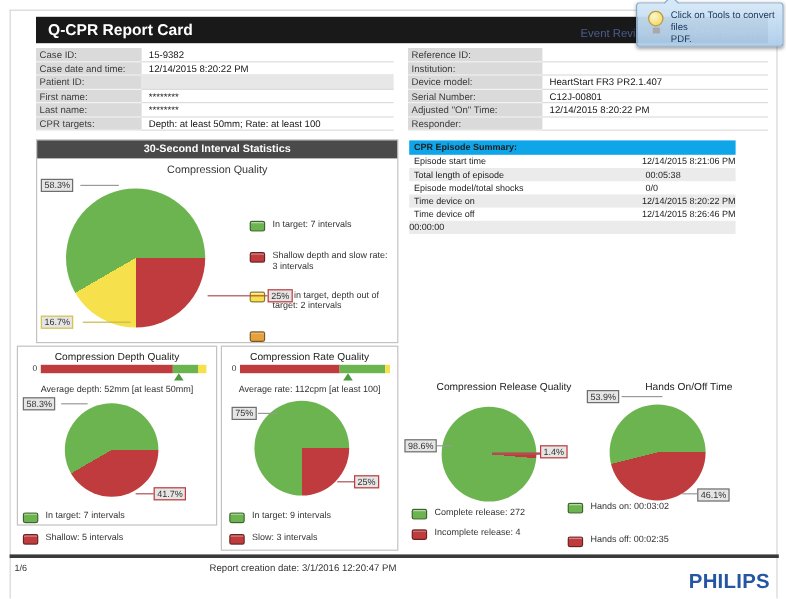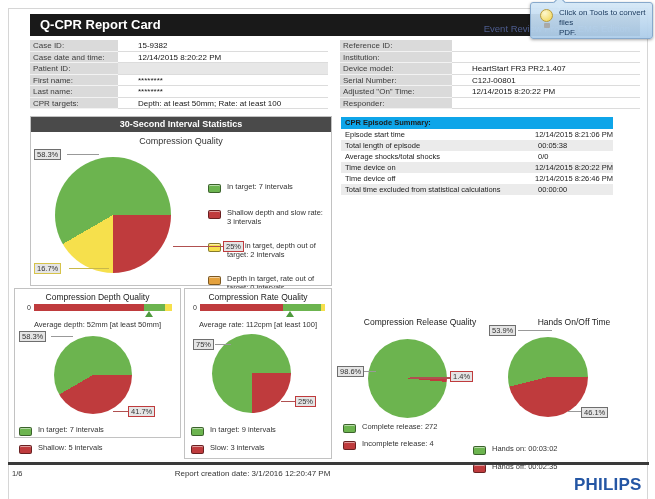--- a/index.html
+++ b/index.html
@@ -26,21 +26,21 @@
 
   
   .info-col{position:absolute;top:40px;}
   .info-col.left{left:30px;width:298px;}
   .info-col.right{left:340px;width:300px;}
   .info-row{display:flex;height:11.5px;font-size:8px;line-height:11px;}
   .info-label{background:#dadada;color:#3c3c3c;padding-left:3px;box-sizing:border-box;
         border-bottom:1px solid #f2f2f2;white-space:nowrap;overflow:hidden;}
   .left .info-label{width:88px;}
   .right .info-label{width:112px;}
-  .info-value{flex:1;padding-left:20px;color:#161616;border-bottom:1px solid #dcdcdc;white-space:nowrap;overflow:hidden;}
+  .info-value{flex:1;padding-left:6px;color:#161616;border-bottom:1px solid #dcdcdc;white-space:nowrap;overflow:hidden;}
   .info-value.gray{background:#e7e7e7;}
 
   
   .panel{position:absolute;border:1px solid #c2c2c2;background:#fff;box-sizing:border-box;}
   #interval-panel{left:30px;top:116px;width:302px;height:170px;}
   #depth-panel{left:14px;top:288px;width:167px;height:150px;}
   #rate-panel{left:184px;top:288px;width:148px;height:171px;}
   .panel-head{height:15px;background:#4a4a4a;color:#fff;font-size:9px;font-weight:bold;
         text-align:center;line-height:15px;}
   .chart-title{position:absolute;left:0;right:0;text-align:center;font-size:9px;color:#333;}
@@ -181,49 +181,47 @@
       <div class="lrow">
           <span class="sw" style="background: rgb(191, 59, 61);"></span>
           <span class="ltext">Shallow depth and slow rate: 3 intervals</span>
         </div>
       <div class="lrow">
           <span class="sw" style="background: rgb(246, 224, 76);"></span>
           <span class="ltext">Rate in target, depth out of target: 2 intervals</span>
         </div>
       <div class="lrow">
           <span class="sw" style="background: rgb(228, 161, 61);"></span>
-          <span class="ltext">Depth in target, rate out of target: 0 intervals</span>
         </div>
     </div>
   </div>
 
   <div id="summary">
     <div class="sum-head">CPR Episode Summary:</div>
     <div class="sum-row">
         <div class="sum-label">Episode start time</div>
         <div class="sum-value">12/14/2015 8:21:06 PM</div>
       </div>
     <div class="sum-row">
         <div class="sum-label">Total length of episode</div>
         <div class="sum-value">00:05:38</div>
       </div>
     <div class="sum-row">
-        <div class="sum-label">Average shocks/total shocks</div>
+        <div class="sum-label">Episode model/total shocks</div>
         <div class="sum-value">0/0</div>
       </div>
     <div class="sum-row">
         <div class="sum-label">Time device on</div>
         <div class="sum-value">12/14/2015 8:20:22 PM</div>
       </div>
     <div class="sum-row">
         <div class="sum-label">Time device off</div>
         <div class="sum-value">12/14/2015 8:26:46 PM</div>
       </div>
     <div class="sum-row">
-        <div class="sum-label">Total time excluded from statistical calculations</div>
         <div class="sum-value">00:00:00</div>
       </div>
   </div>
 
   <div class="panel" id="depth-panel">
     <div class="small-title">Compression Depth Quality</div>
     <div class="gauge-row" style="left:6px;right:8px;top:15px;">
       <div class="gauge-zero">0</div>
       <div class="gauge-wrap">
         <div class="gauge-track">
@@ -299,21 +297,21 @@
         <span class="ltext">Incomplete release: 4</span>
       </div>
   </div>
 
   <div class="rt-title" style="left:500px;top:317px;width:148px;">Hands On/Off Time</div>
   <div class="pie" style="left: 508px; top: 337px; width: 80px; height: 80px; background: conic-gradient(from 256deg, rgb(108, 180, 79) 0%, rgb(108, 180, 79) 53.9%, rgb(191, 59, 61) 53.9%, rgb(191, 59, 61) 100%);"></div>
   <div class="conn" style="left:518px;top:330px;width:34px;"></div>
   <div class="conn" style="left:568px;top:411px;width:16px;"></div>
   <div class="pct" style="left: 489px; top: 325px; border-color: rgb(110, 110, 110);">53.9%</div>
   <div class="pct" style="left: 581px; top: 407px; border-color: rgb(110, 110, 110);">46.1%</div>
-  <div class="legend" style="left:473px;top:445px;gap:8px;">
+  <div class="legend" style="left:473px;top:418px;gap:18px;">
     <div class="lrow">
         <span class="sw" style="background: rgb(108, 180, 79);"></span>
         <span class="ltext">Hands on: 00:03:02</span>
       </div>
     <div class="lrow">
         <span class="sw" style="background: rgb(191, 59, 61);"></span>
         <span class="ltext">Hands off: 00:02:35</span>
       </div>
   </div>
 

